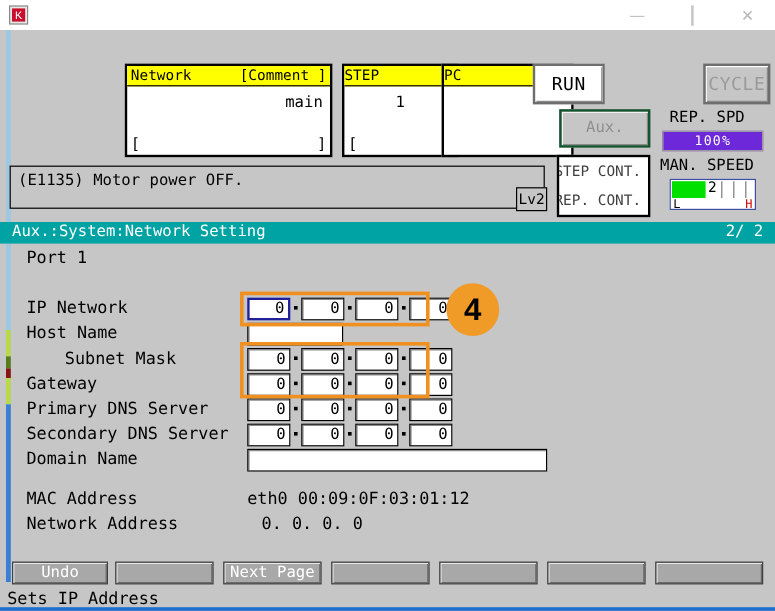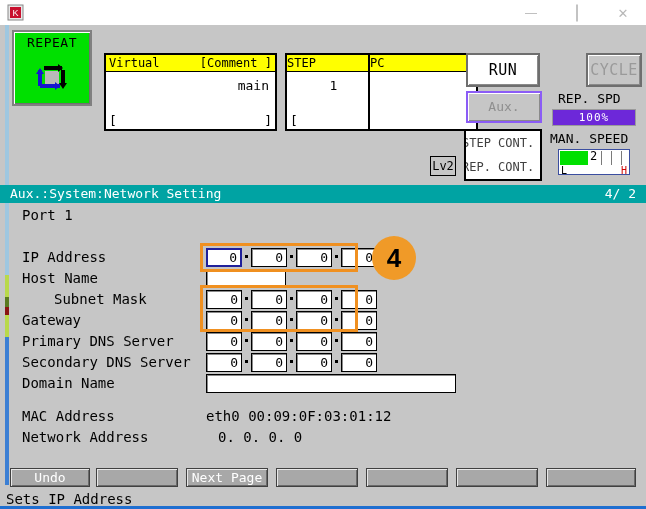--- a/index.html
+++ b/index.html
@@ -51,26 +51,26 @@
 
   #p-program{left:104px;top:28px;width:173px;height:78px;}
   #p-step{left:285px;top:28px;width:97px;height:78px;}
   #p-pc{left:368px;top:28px;width:110px;height:78px;}
 
   
   .modebtn{position:absolute;height:34px;border:2px solid #6e6e6e;box-sizing:border-box;
     background:#c6c6c6;box-shadow:inset 1px 1px 0 #ffffff, inset -1px -1px 0 #8a8a8a;
     font-size:15px;line-height:30px;text-align:center;color:#9a9a9a;letter-spacing:.5px;}
   .modebtn.on{background:#ffffff;color:#000;}
-  #b-run{left:466px;top:28px;width:74px;}
+  #b-run{left:444px;top:28px;width:60px;}
   #b-motor{left:524px;top:28px;width:58px;}
   #b-cycle{left:586px;top:28px;width:56px;}
 
   #b-aux{position:absolute;left:466px;top:66px;width:76px;height:32px;
-    border:2px solid #8b5cf6;box-sizing:border-box;background:#c6c6c6;
+    border:2px solid #14532d;box-sizing:border-box;background:#c6c6c6;
     box-shadow:inset 1px 1px 0 #ffffff, inset -1px -1px 0 #8a8a8a;
     font-size:13px;line-height:28px;text-align:center;color:#8f8f8f;}
 
   #contbox{position:absolute;left:464px;top:104px;width:78px;height:52px;
     background:#ffffff;border:2px solid #000;box-sizing:border-box;overflow:hidden;}
   #contbox div{font-size:12px;color:#404040;line-height:24px;white-space:nowrap;margin-left:-4px;}
 
   .gaugeLbl{position:absolute;font-size:13px;color:#000;white-space:nowrap;}
   #repspd-lbl{left:558px;top:66px;}
   #repspd{position:absolute;left:552px;top:84px;width:84px;height:17px;background:#e00000;
@@ -155,38 +155,24 @@
 
     <div class="leftstrip">
       <div class="sg" style="top:0;height:250px;background:#9ec7e0;"></div>
       <div class="sg" style="top:250px;height:22px;background:#b9d94a;"></div>
       <div class="sg" style="top:272px;height:10px;background:#5a7a20;"></div>
       <div class="sg" style="top:282px;height:8px;background:#8a1414;"></div>
       <div class="sg" style="top:290px;height:22px;background:#b9d94a;"></div>
       <div class="sg" style="top:312px;height:148px;background:#3b7fd4;"></div>
     </div>
 
-    <div class="repeat" style="background: rgb(0, 224, 0);">
-      <div class="lbl">REPEAT</div>
-      <svg class="ico" width="40" height="40" viewBox="0 0 40 40">
-        <rect x="13" y="13" width="14" height="14" fill="#b9b9b9"></rect>
-        <path d="M8 28 H28" stroke="#1515d0" stroke-width="4" fill="none"></path>
-        <path d="M28 28 l-5 -4 v8 z" fill="#1515d0"></path>
-        <path d="M8 28 V12" stroke="#1515d0" stroke-width="4" fill="none"></path>
-        <path d="M8 10 l-4 6 h8 z" fill="#1515d0"></path>
-        <path d="M12 10 H30" stroke="#000" stroke-width="4" fill="none"></path>
-        <path d="M31 10 l-5 -4 v8 z" fill="#000"></path>
-        <path d="M31 12 V28" stroke="#000" stroke-width="4" fill="none"></path>
-        <path d="M31 31 l-4 -6 h8 z" fill="#000"></path>
-      </svg>
-    </div>
 
     <div class="panel" id="p-program">
       <div class="hdr">
-        <span class="l">Virtual</span>
+        <span class="l">Network</span>
         <span class="r">[Comment ]</span>
       </div>
       <div class="val">main</div>
       <div class="brk">
         <span class="bl">[</span>
         <span class="br">]</span>
       </div>
     </div>
 
     <div class="panel" id="p-step">
@@ -220,30 +206,31 @@
     <div id="manspd">
       <div class="fill" style="width: 40%; background: rgb(0, 224, 0);"></div>
       <div class="tick" style="left:42px;"></div>
       <div class="tick" style="left:52px;"></div>
       <div class="tick" style="left:62px;"></div>
       <div class="num">2</div>
       <div class="lo">L</div>
       <div class="hi">H</div>
     </div>
 
+    <div id="msgbox">(E1135) Motor power OFF.</div>
     <div id="lv">Lv2</div>
 
     <div id="scr-title">
       <span class="t">Aux.:System:Network Setting</span>
-      <span class="pg">4/  2</span>
+      <span class="pg">2/  2</span>
     </div>
 
     <div id="port">Port 1</div>
 
-    <div class="flabel" style="top:224px;">IP Address</div>
+    <div class="flabel" style="top:224px;">IP Network</div>
     <div class="flabel" style="top:245px;">Host Name</div>
     <div class="flabel" style="top:266px;margin-left:32px;">Subnet Mask</div>
     <div class="flabel" style="top:287px;">Gateway</div>
     <div class="flabel" style="top:308px;">Primary DNS Server</div>
     <div class="flabel" style="top:329px;">Secondary DNS Server</div>
     <div class="flabel" style="top:350px;">Domain Name</div>
 
     <div class="octets" style="left:206px;top:223px;">
       <div class="oct focus" style="left:0;">0</div>
       <div class="dot" style="left:39px;"></div>

